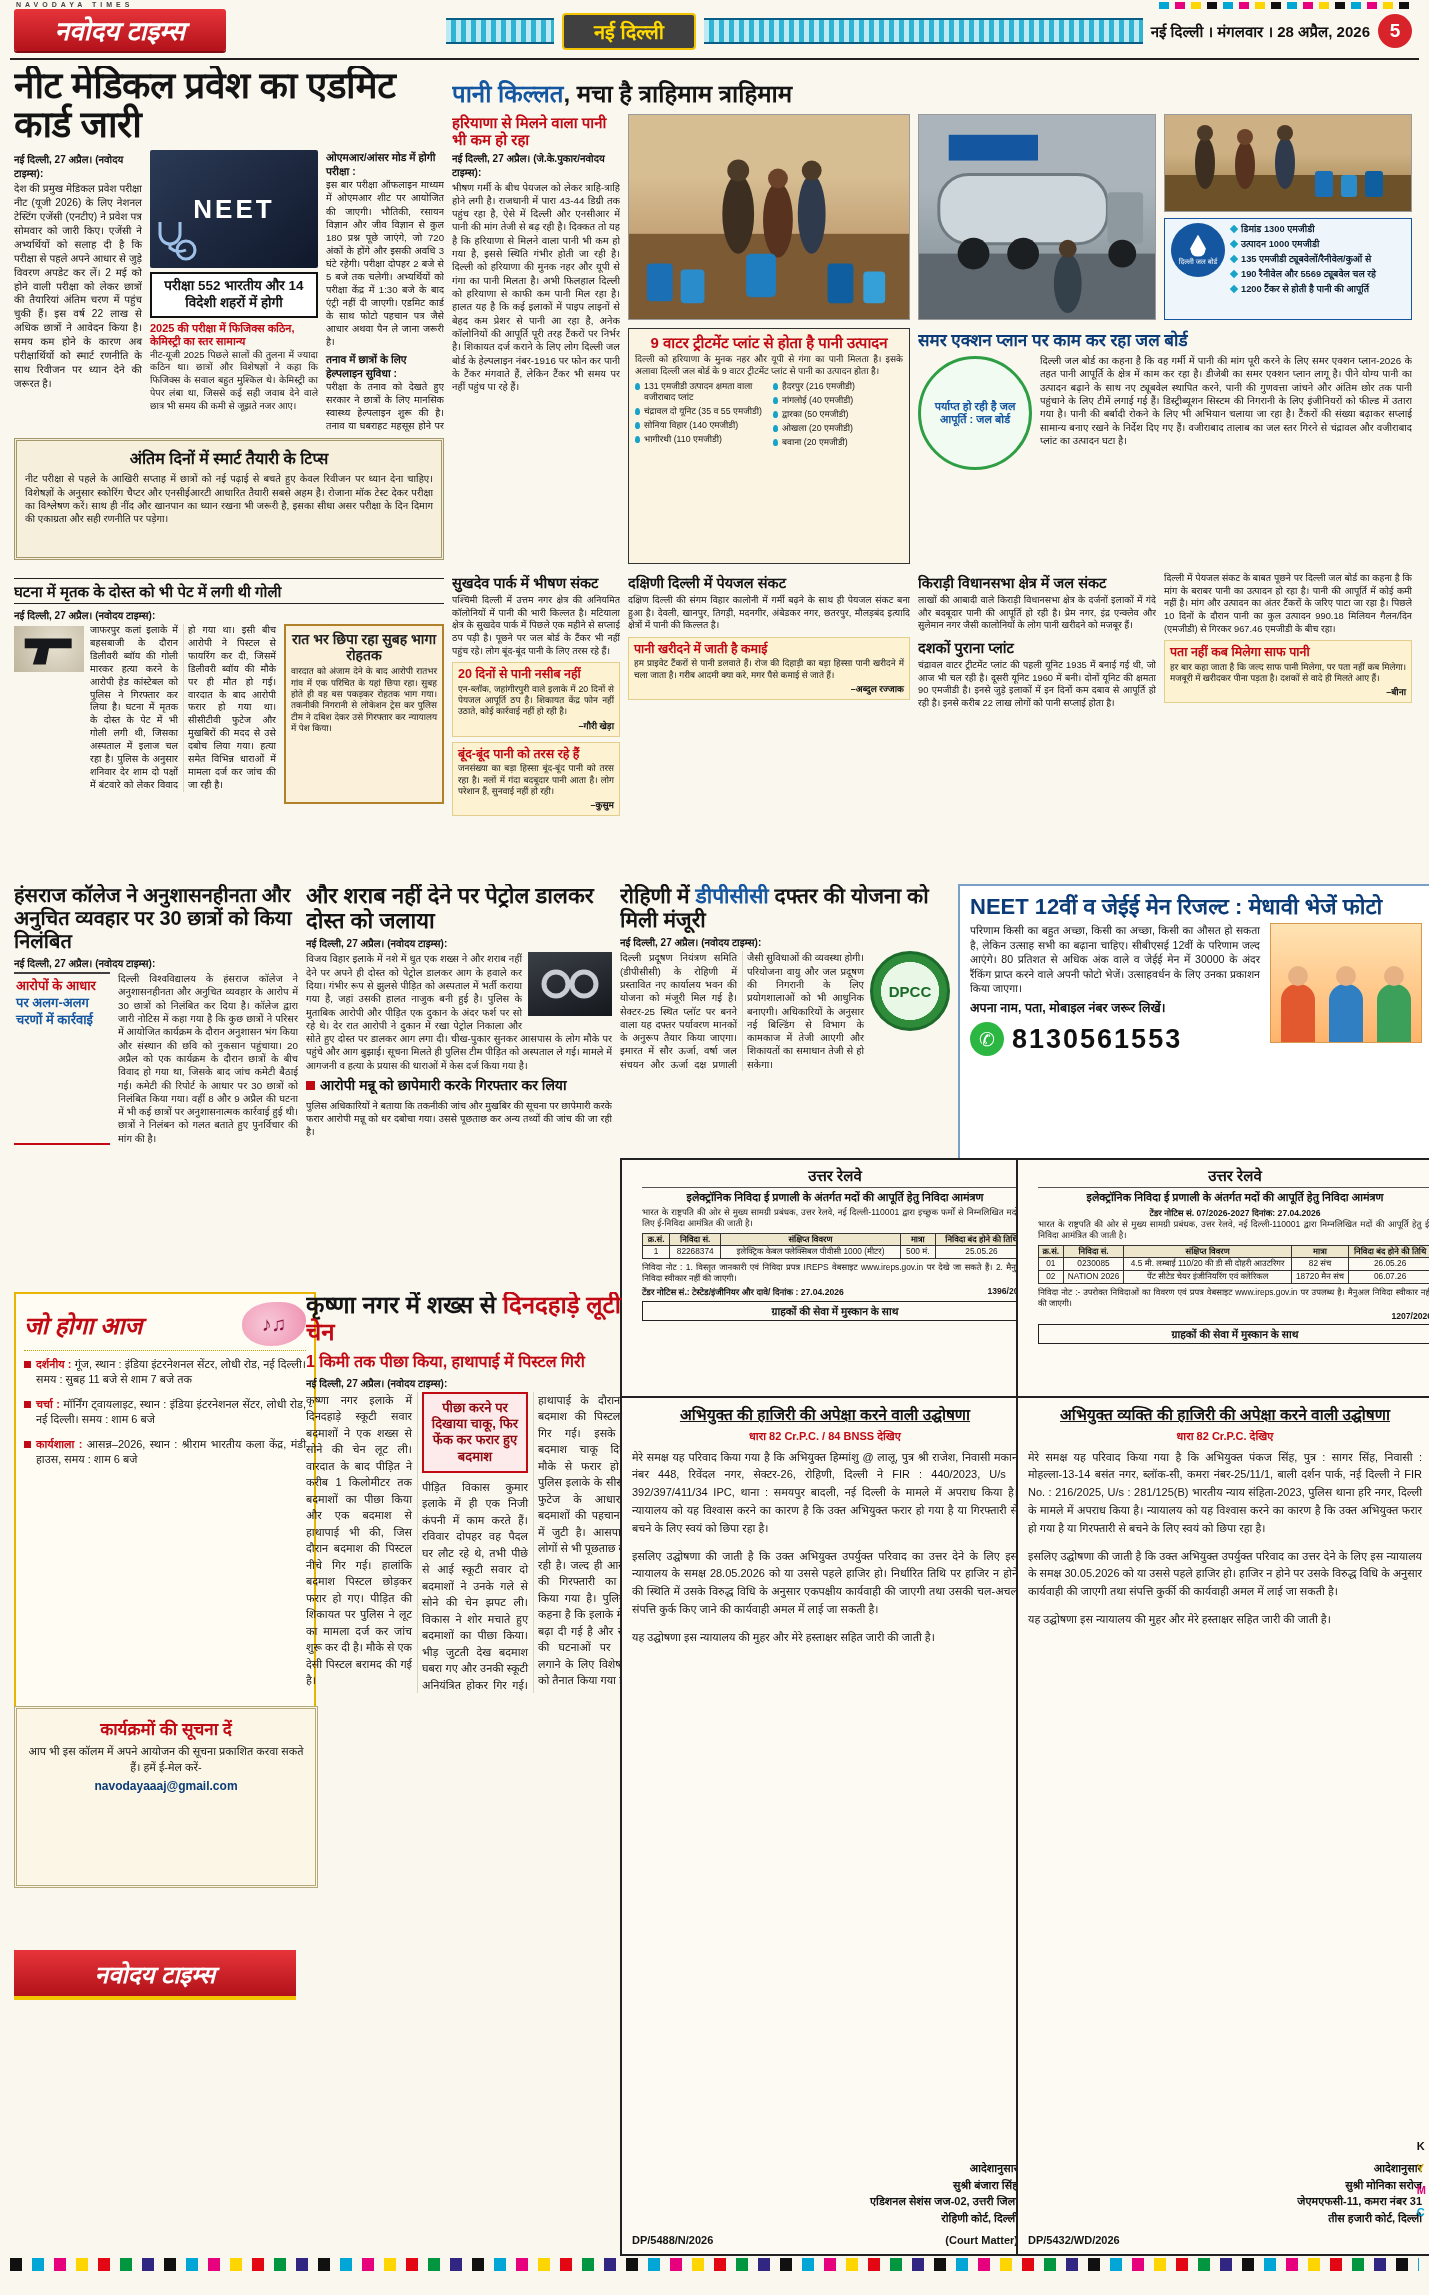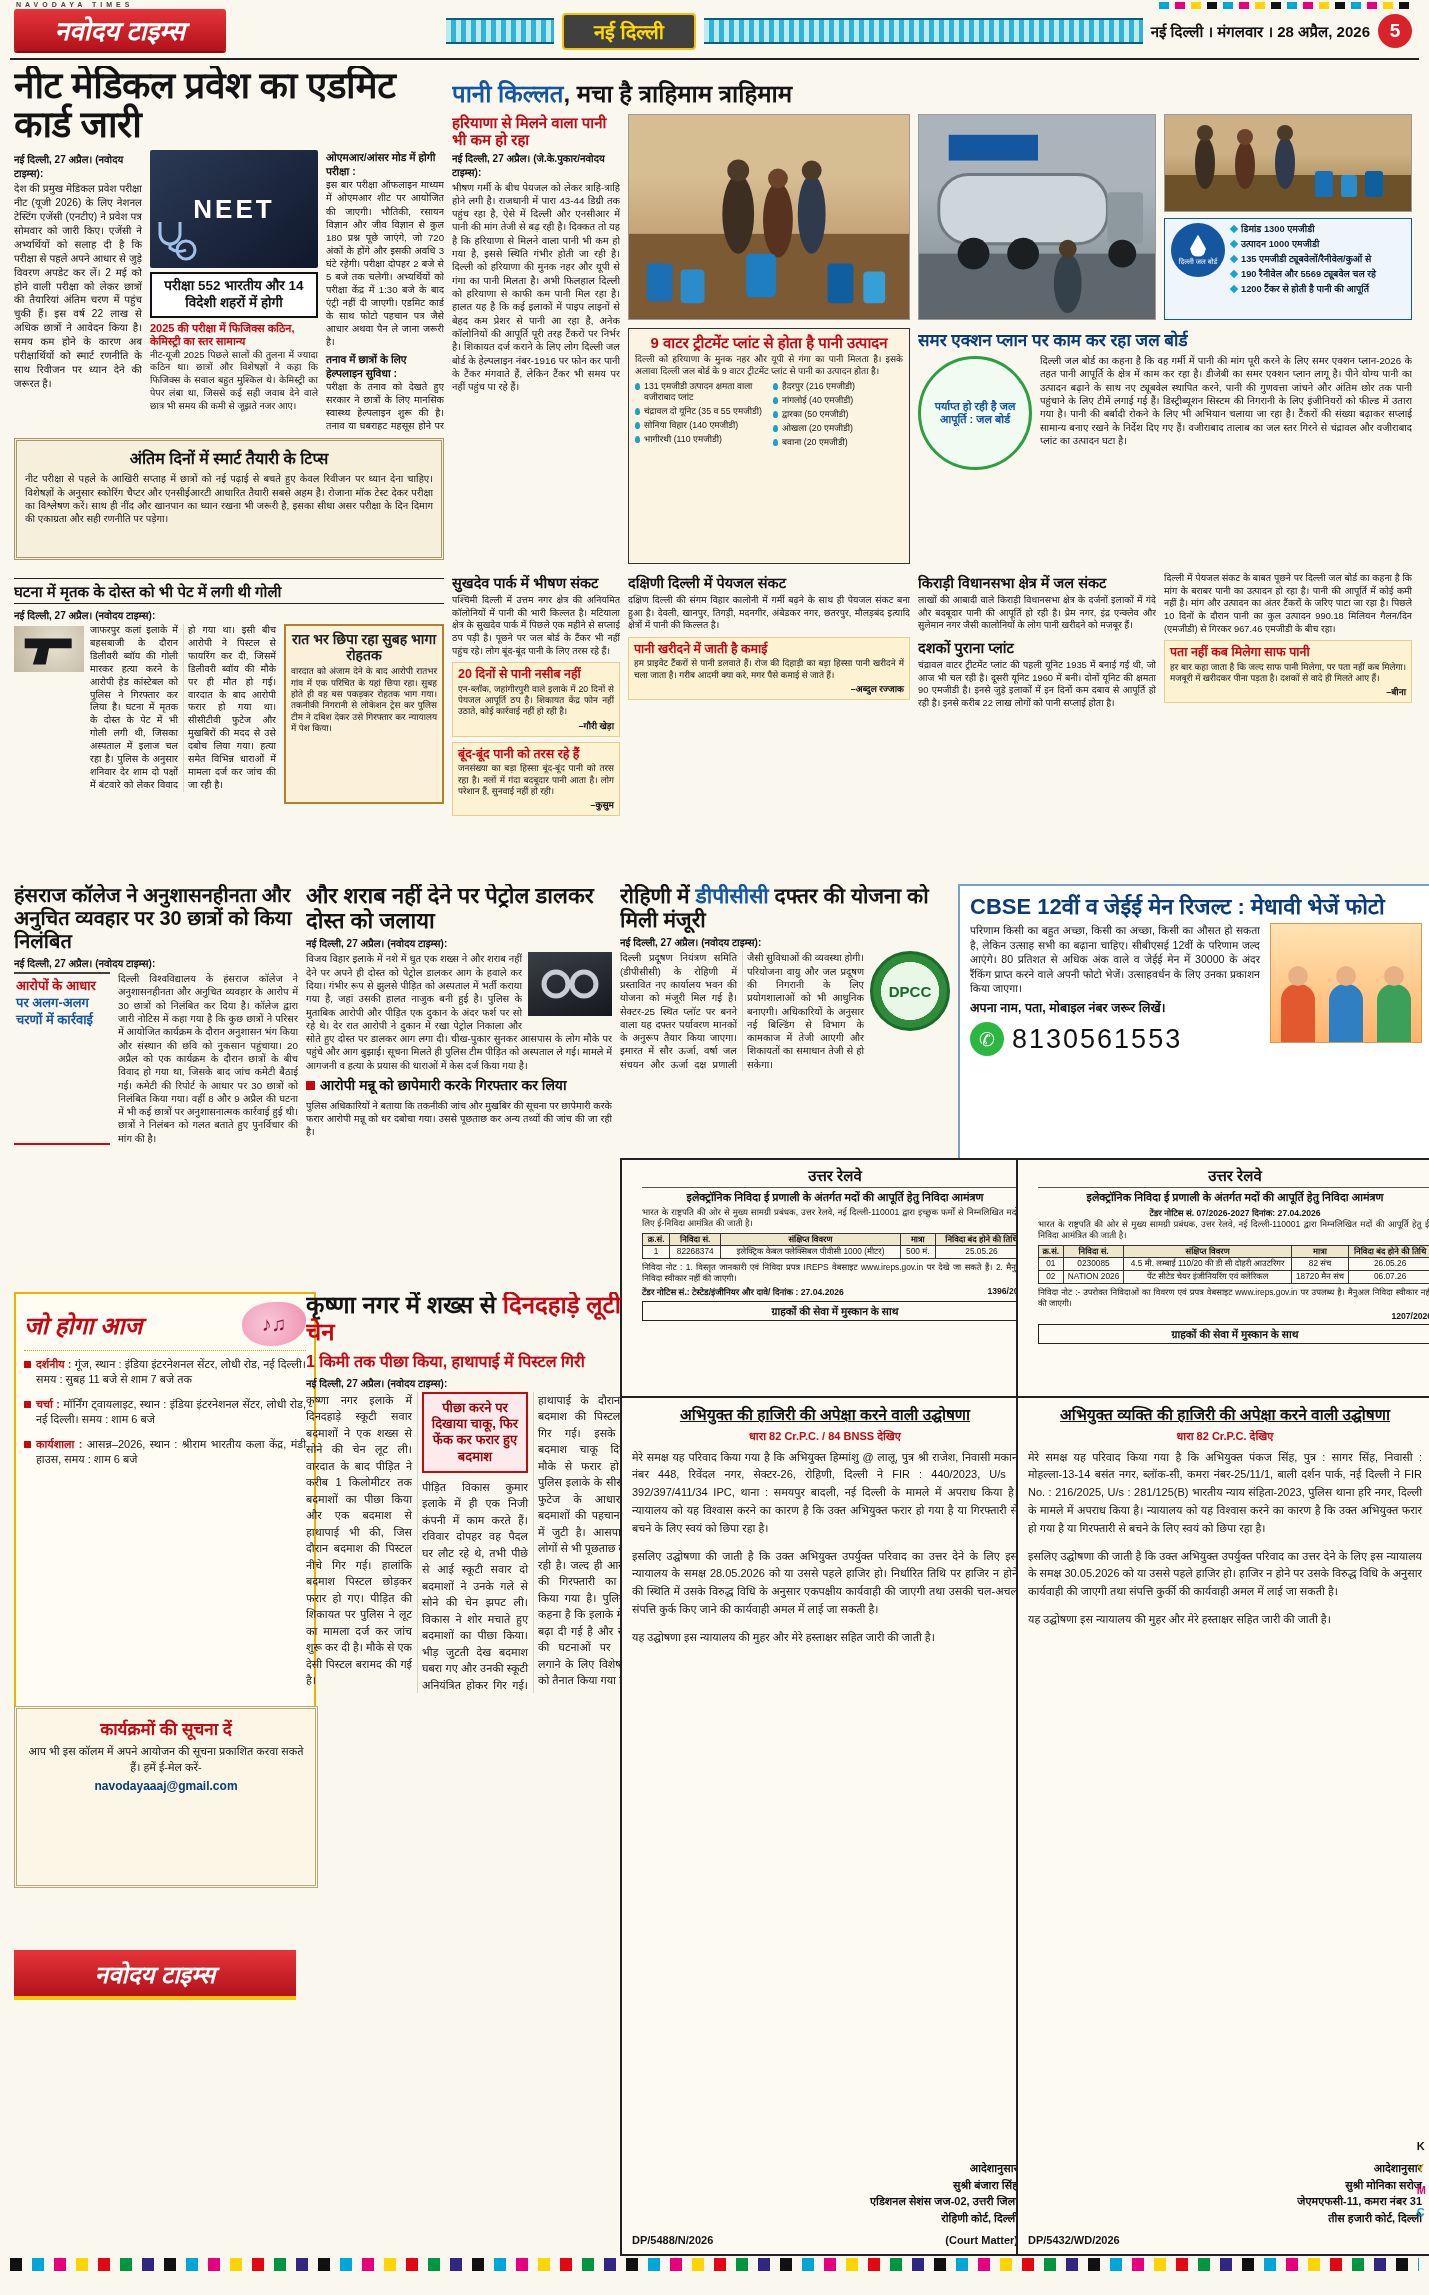--- a/index.html
+++ b/index.html
@@ -111,21 +111,21 @@
   .cbse h2{margin:0 0 4px;font-size:22px;line-height:1.15;font-weight:800;color:#0b3c78;}
   .cbse-flex{display:flex;gap:10px;}
   .cbse-ill{flex:0 0 150px;height:118px;background:linear-gradient(180deg,#ffe3b3,#ffb36b);position:relative;
     border:1px solid #d79a4d;overflow:hidden;}
   .stud{position:absolute;bottom:0;width:34px;height:58px;border-radius:16px 16px 0 0;}
   .stud .head{position:absolute;top:-18px;left:7px;width:20px;height:20px;border-radius:50%;background:#e8b184;}
   .cbse-bold{font-weight:800;font-size:12.5px;margin-top:4px;}
   .wa-row{display:flex;align-items:center;gap:8px;margin-top:6px;}
   .wa-icon{width:34px;height:34px;border-radius:50%;background:#2bb741;color:#fff;display:flex;align-items:center;
     justify-content:center;font-size:19px;}
-  .wa-num{font-size:27px;font-weight:400;letter-spacing:2px;color:#111;}
+  .wa-num{font-size:27px;font-weight:700;letter-spacing:2px;color:#111;}
   
   .aaj{border:2.5px solid #e9b400;background:#fffdf3;padding:8px;}
   .aaj-head{display:flex;align-items:center;justify-content:space-between;border-bottom:1.5px dotted #c9a100;padding-bottom:4px;margin-bottom:6px;font-style:italic;}
   .aaj-title{color:#c20a14;font-weight:800;font-size:24px;}
   .music{width:64px;height:44px;background:radial-gradient(circle at 40% 50%,#f7c9d8,#ef8fb0);border-radius:50% 40% 55% 45%;
     display:flex;align-items:center;justify-content:center;color:#8a1242;font-size:20px;font-weight:bold;}
   .aaj-item{font-size:11px;line-height:1.4;margin-bottom:9px;padding-left:12px;position:relative;text-align:justify;}
   .aaj-item:before{content:"";position:absolute;left:0;top:4px;width:7px;height:7px;background:#c20a14;}
   .aaj-item b{color:#c20a14;}
   .notice{border:3px double #b5a87a;background:#fbf6e6;padding:8px;text-align:center;}
@@ -399,21 +399,21 @@
   </section>
 
   <section class="abs sec rohini" style="left:620px;top:884px;width:330px;height:262px;">
     <h2><span>रोहिणी में </span><span class="mid">डीपीसीसी</span><span> दफ्तर की योजना को मिली मंजूरी</span></h2>
     <div class="byline">नई दिल्ली, 27 अप्रैल। (नवोदय टाइम्स):</div>
     <div class="dpcc">DPCC</div>
     <p class="bt cols2" style="font-size:9.8px;">दिल्ली प्रदूषण नियंत्रण समिति (डीपीसीसी) के रोहिणी में प्रस्तावित नए कार्यालय भवन की योजना को मंजूरी मिल गई है। सेक्टर-25 स्थित प्लॉट पर बनने वाला यह दफ्तर पर्यावरण मानकों के अनुरूप तैयार किया जाएगा। इमारत में सौर ऊर्जा, वर्षा जल संचयन और ऊर्जा दक्ष प्रणाली जैसी सुविधाओं की व्यवस्था होगी। परियोजना वायु और जल प्रदूषण की निगरानी के लिए प्रयोगशालाओं को भी आधुनिक बनाएगी। अधिकारियों के अनुसार नई बिल्डिंग से विभाग के कामकाज में तेजी आएगी और शिकायतों का समाधान तेजी से हो सकेगा।</p>
   </section>
 
   <section class="abs sec cbse" style="left:958px;top:884px;width:452px;height:262px;">
-    <h2>CBSE 12वीं व जेईई मेन रिजल्ट : मेधावी भेजें फोटो</h2>
+    <h2>NEET 12वीं व जेईई मेन रिजल्ट : मेधावी भेजें फोटो</h2>
     <div class="cbse-flex">
       <div style="flex:1;">
         <p class="bt" style="font-size:10.6px;">परिणाम किसी का बहुत अच्छा, किसी का अच्छा, किसी का औसत हो सकता है, लेकिन उत्साह सभी का बढ़ाना चाहिए। सीबीएसई 12वीं के परिणाम जल्द आएंगे। 80 प्रतिशत से अधिक अंक वाले व जेईई मेन में 30000 के अंदर रैंकिंग प्राप्त करने वाले अपनी फोटो भेजें। उत्साहवर्धन के लिए उनका प्रकाशन किया जाएगा।</p>
         <div class="cbse-bold">अपना नाम, पता, मोबाइल नंबर जरूर लिखें।</div>
         <div class="wa-row">
           <div class="wa-icon">✆</div>
           <div class="wa-num">8130561553</div>
         </div>
       </div>
       <div class="cbse-ill">

